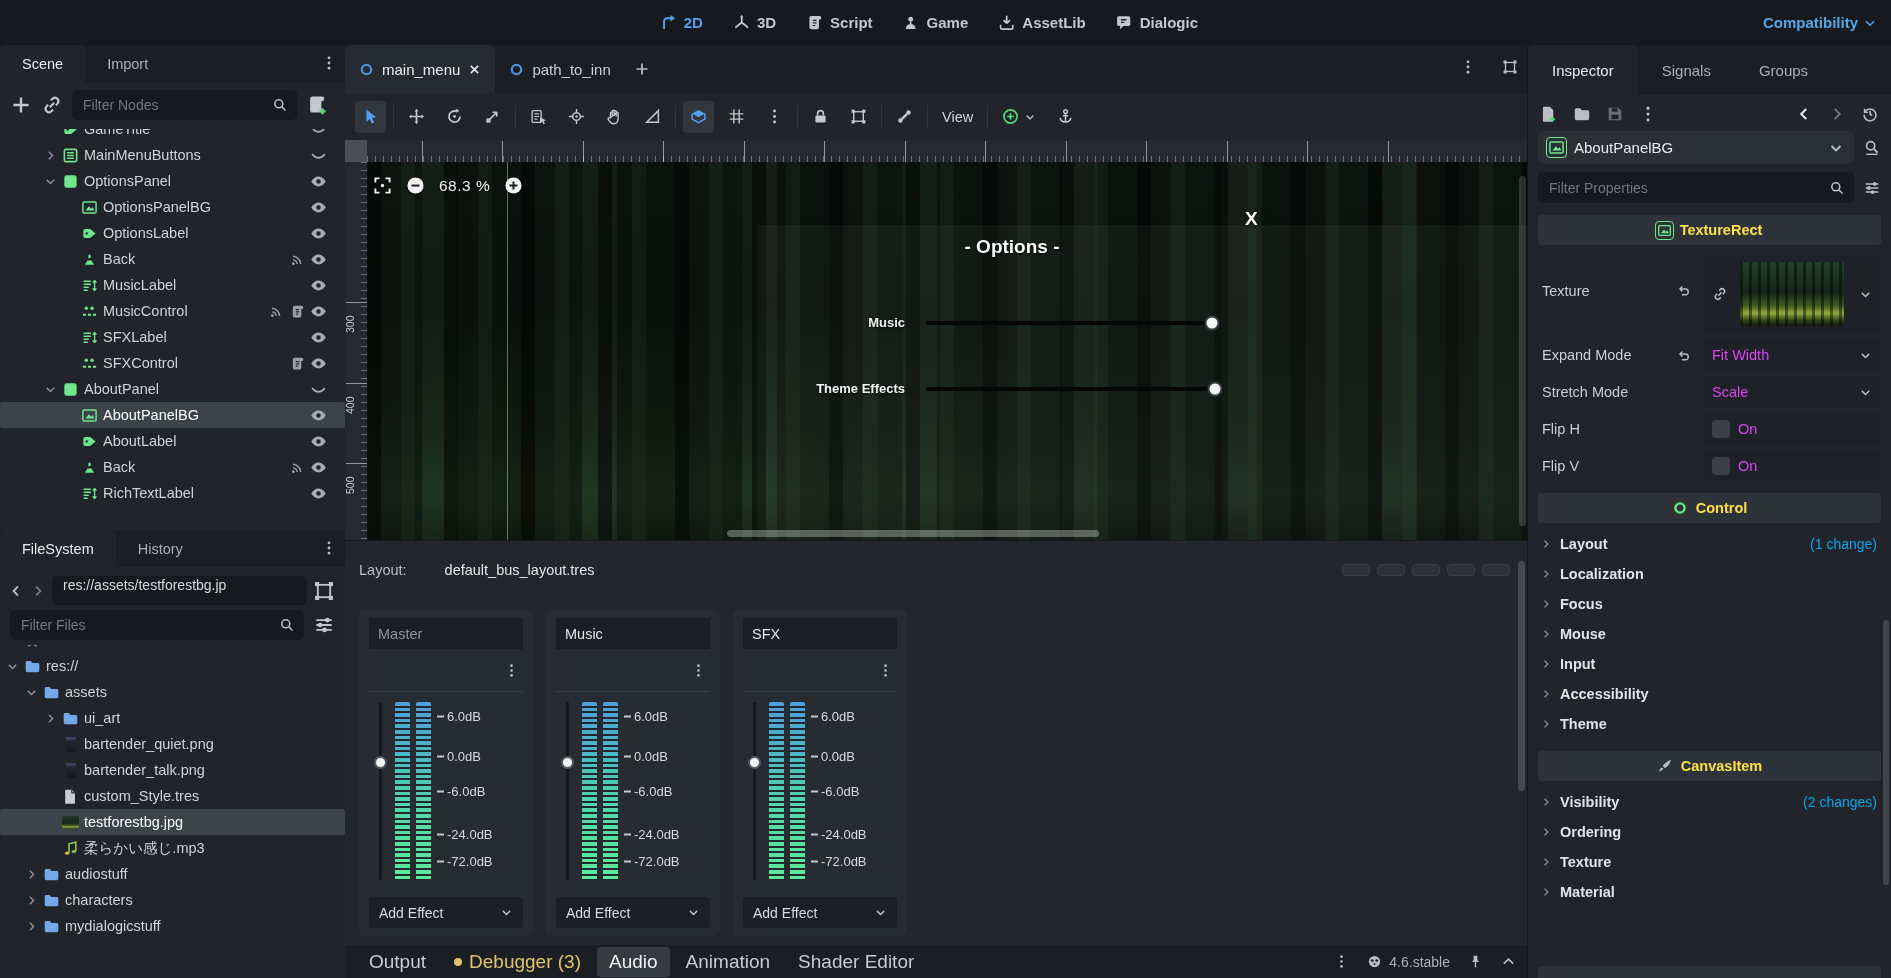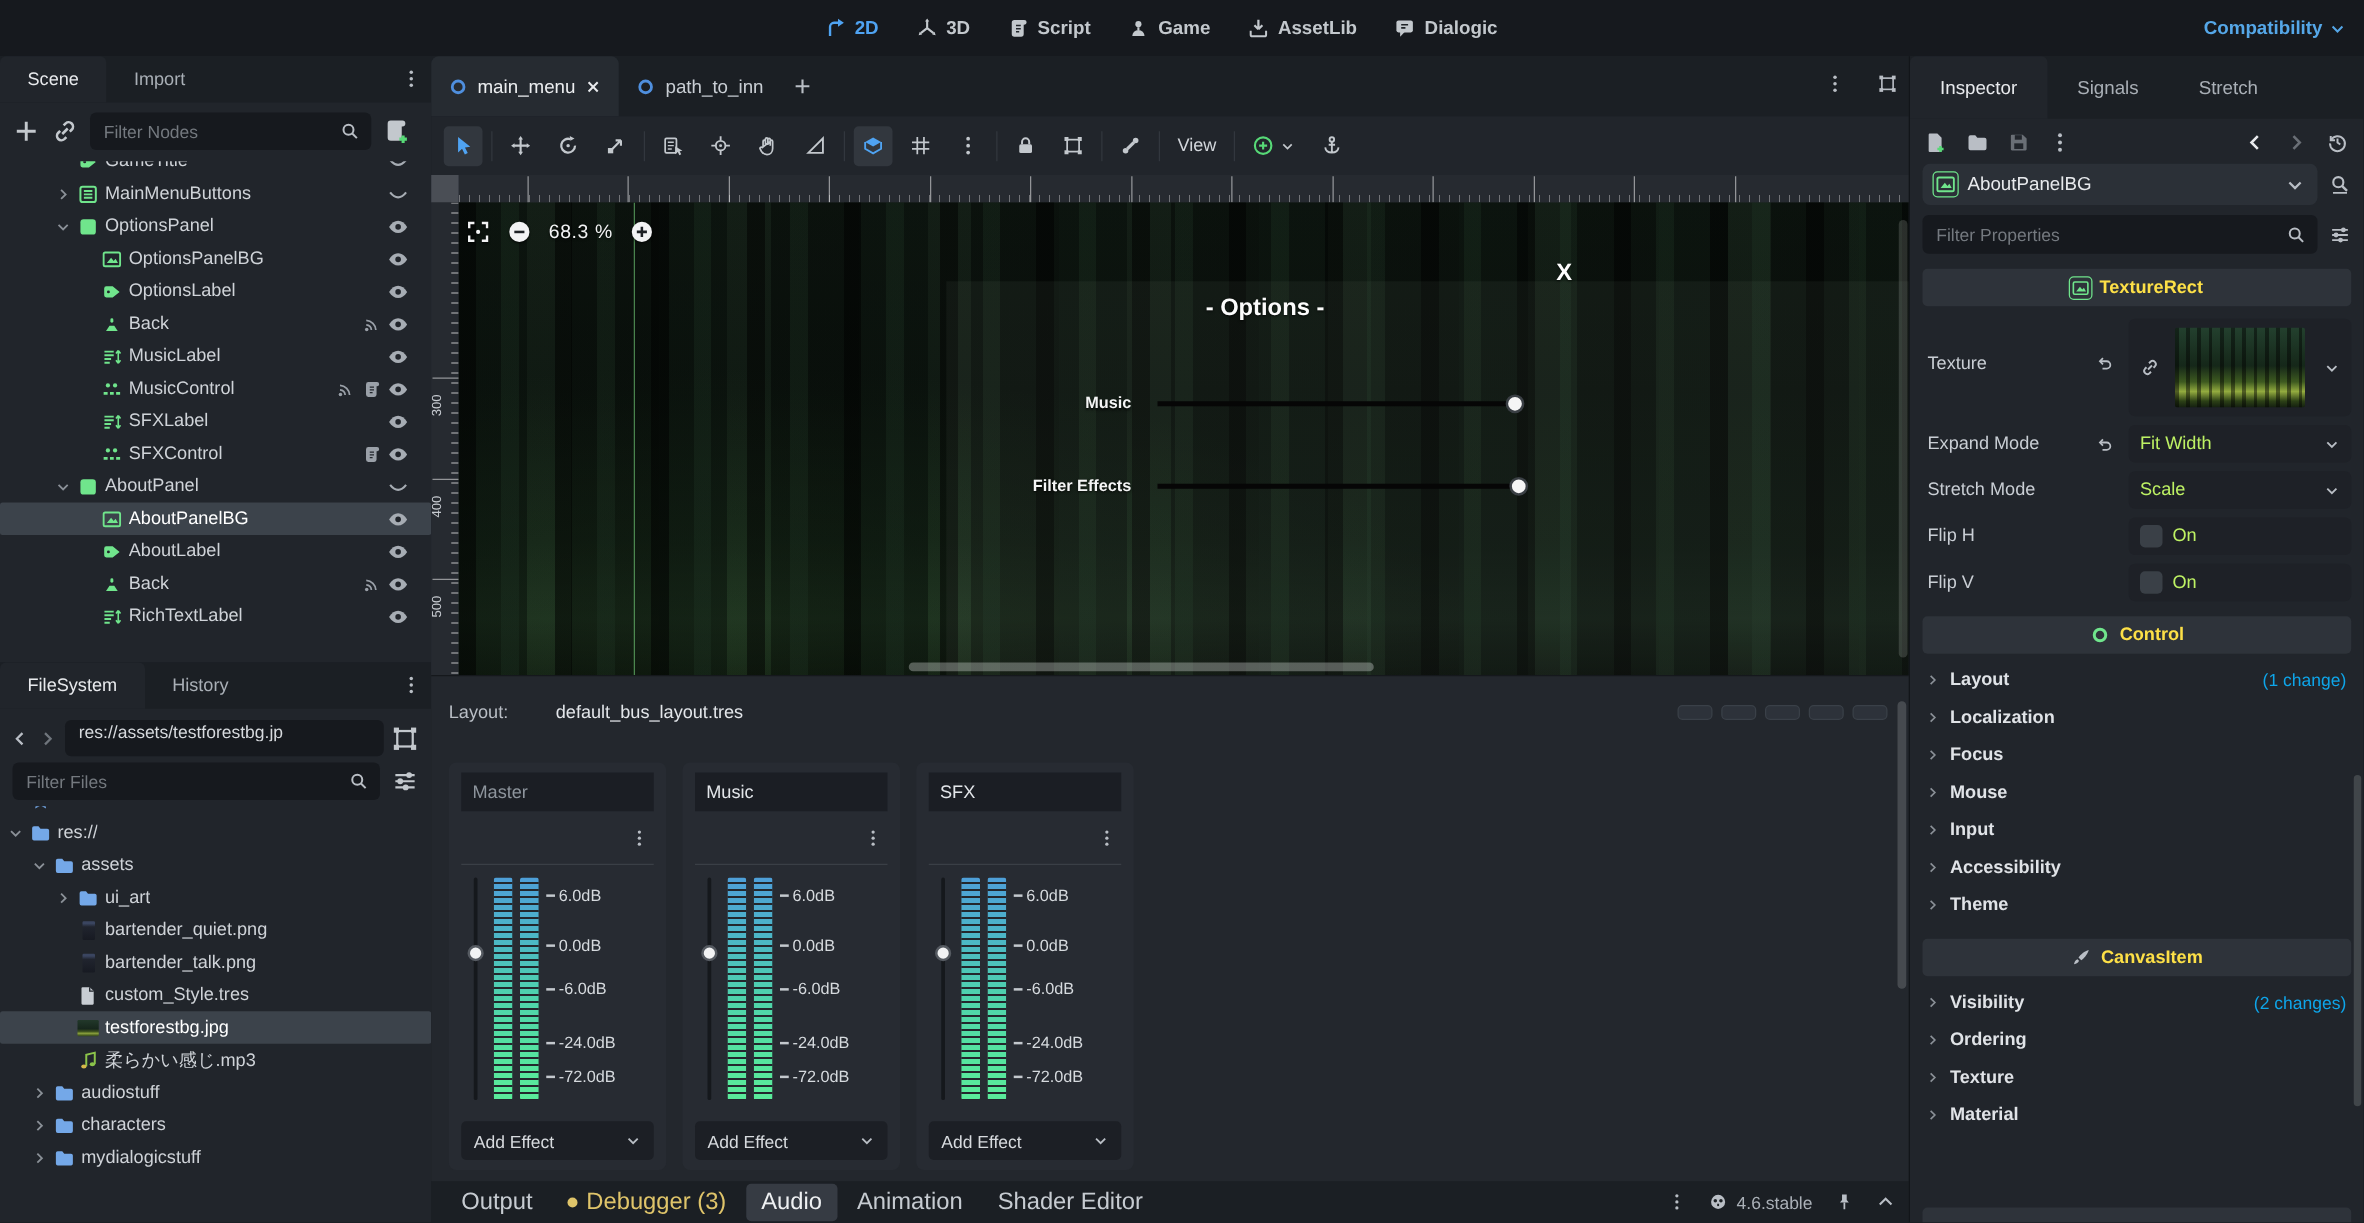--- a/index.html
+++ b/index.html
@@ -156,21 +156,21 @@
   .filter-row{display:flex;align-items:center;gap:9px;margin:8px 10px 0 10px}
   .filter-row .searchbox{height:31px}
   .sect{margin:12px 10px 0 10px;height:30px;background:#2e333a;border-radius:4px;display:flex;align-items:center;justify-content:center;gap:8px;font-weight:bold;color:#fde047;font-size:14.5px}
   .sect .ic{width:16px;height:16px}
   .sect .green-ic{color:#70e58c}
   .sect .ticon{color:#70e58c;outline:1.5px solid #70e58c;outline-offset:1px;border-radius:2px;width:15px;height:15px}
   .prow{display:flex;align-items:center;margin:7px 10px 0 14px;min-height:30px;gap:6px}
   .plabel{width:128px;color:#c9ced4;font-size:14.5px;flex:0 0 auto}
   .prow .revert{width:15px;height:15px;color:#b9bec5;margin-right:6px}
   .prow .noicon{width:15px;margin-right:6px}
-  .ped{flex:1;display:flex;align-items:center;background:#1e2127;border-radius:5px;min-height:30px;padding:0 9px;gap:8px;color:#bef264;font-size:14.5px}
+  .ped{flex:1;display:flex;align-items:center;background:#1e2127;border-radius:5px;min-height:30px;padding:0 9px;gap:8px;color:#d946ef;font-size:14.5px}
   .ped .chev{margin-left:auto;width:13px;height:13px}
   .tex-ed{padding:7px 9px}
   .tex-thumb{width:104px;height:64px;border-radius:2px;margin:0 auto;
       background:
         repeating-linear-gradient(90deg,rgba(0,0,0,.45) 0 3px,rgba(0,0,0,0) 3px 9px),
         linear-gradient(180deg,#23402e 0%,#152719 48%,#3e5a20 68%,#93ab3f 80%,#2c4016 92%,#141f10 100%)}
   .checkbox{width:18px;height:18px;border-radius:4px;background:#3a4047;flex:0 0 auto}
   .igroup{display:flex;align-items:center;height:30px;padding:0 14px 0 12px;gap:8px}
   .igroup .chevron{width:12px;height:12px;color:#8a9097}
   .glabel{font-weight:bold;color:#e0e3e7;font-size:14.5px}
@@ -1106,21 +1106,21 @@
       </div>
       <div class="cv-close">X</div>
       <div class="cv-title">- Options -</div>
       <div>
           <div class="cv-slider" style="--y: 161px; --w: 289px;">
     <span class="cv-label">Music</span>
     <span class="cv-line"></span>
     <span class="cv-knob"></span>
   </div>
           <div class="cv-slider" style="--y: 227px; --w: 292px;">
-    <span class="cv-label">Filter Effects</span>
+    <span class="cv-label">Theme Effects</span>
     <span class="cv-line"></span>
     <span class="cv-knob"></span>
   </div>
         </div>
       <div class="hscroll"></div>
       <div class="vscroll"></div>
     </div>
   </div>
 
   <div id="audio-panel">
@@ -1370,21 +1370,21 @@
 
 <section id="inspector">
   <div class="dock-tabs">
       <div class="dtab active">
         <span>Inspector</span>
       </div>
       <div class="dtab">
         <span>Signals</span>
       </div>
       <div class="dtab">
-        <span>Stretch</span>
+        <span>Groups</span>
       </div>
     </div>
   <div class="insp-tools">
     <span class="ic">
         <svg viewBox="0 0 16 16">
           <path d="M3.4 1.6h5.4l3 3V14a.8.8 0 0 1-.8.8H3.4a.8.8 0 0 1-.8-.8V2.4a.8.8 0 0 1 .8-.8z" fill="currentColor"></path>
           <path d="M11 10.4v4.4M8.8 12.6h4.4" stroke="#57d977" stroke-width="1.8"></path>
         </svg>
       </span>
     <span class="ic">

